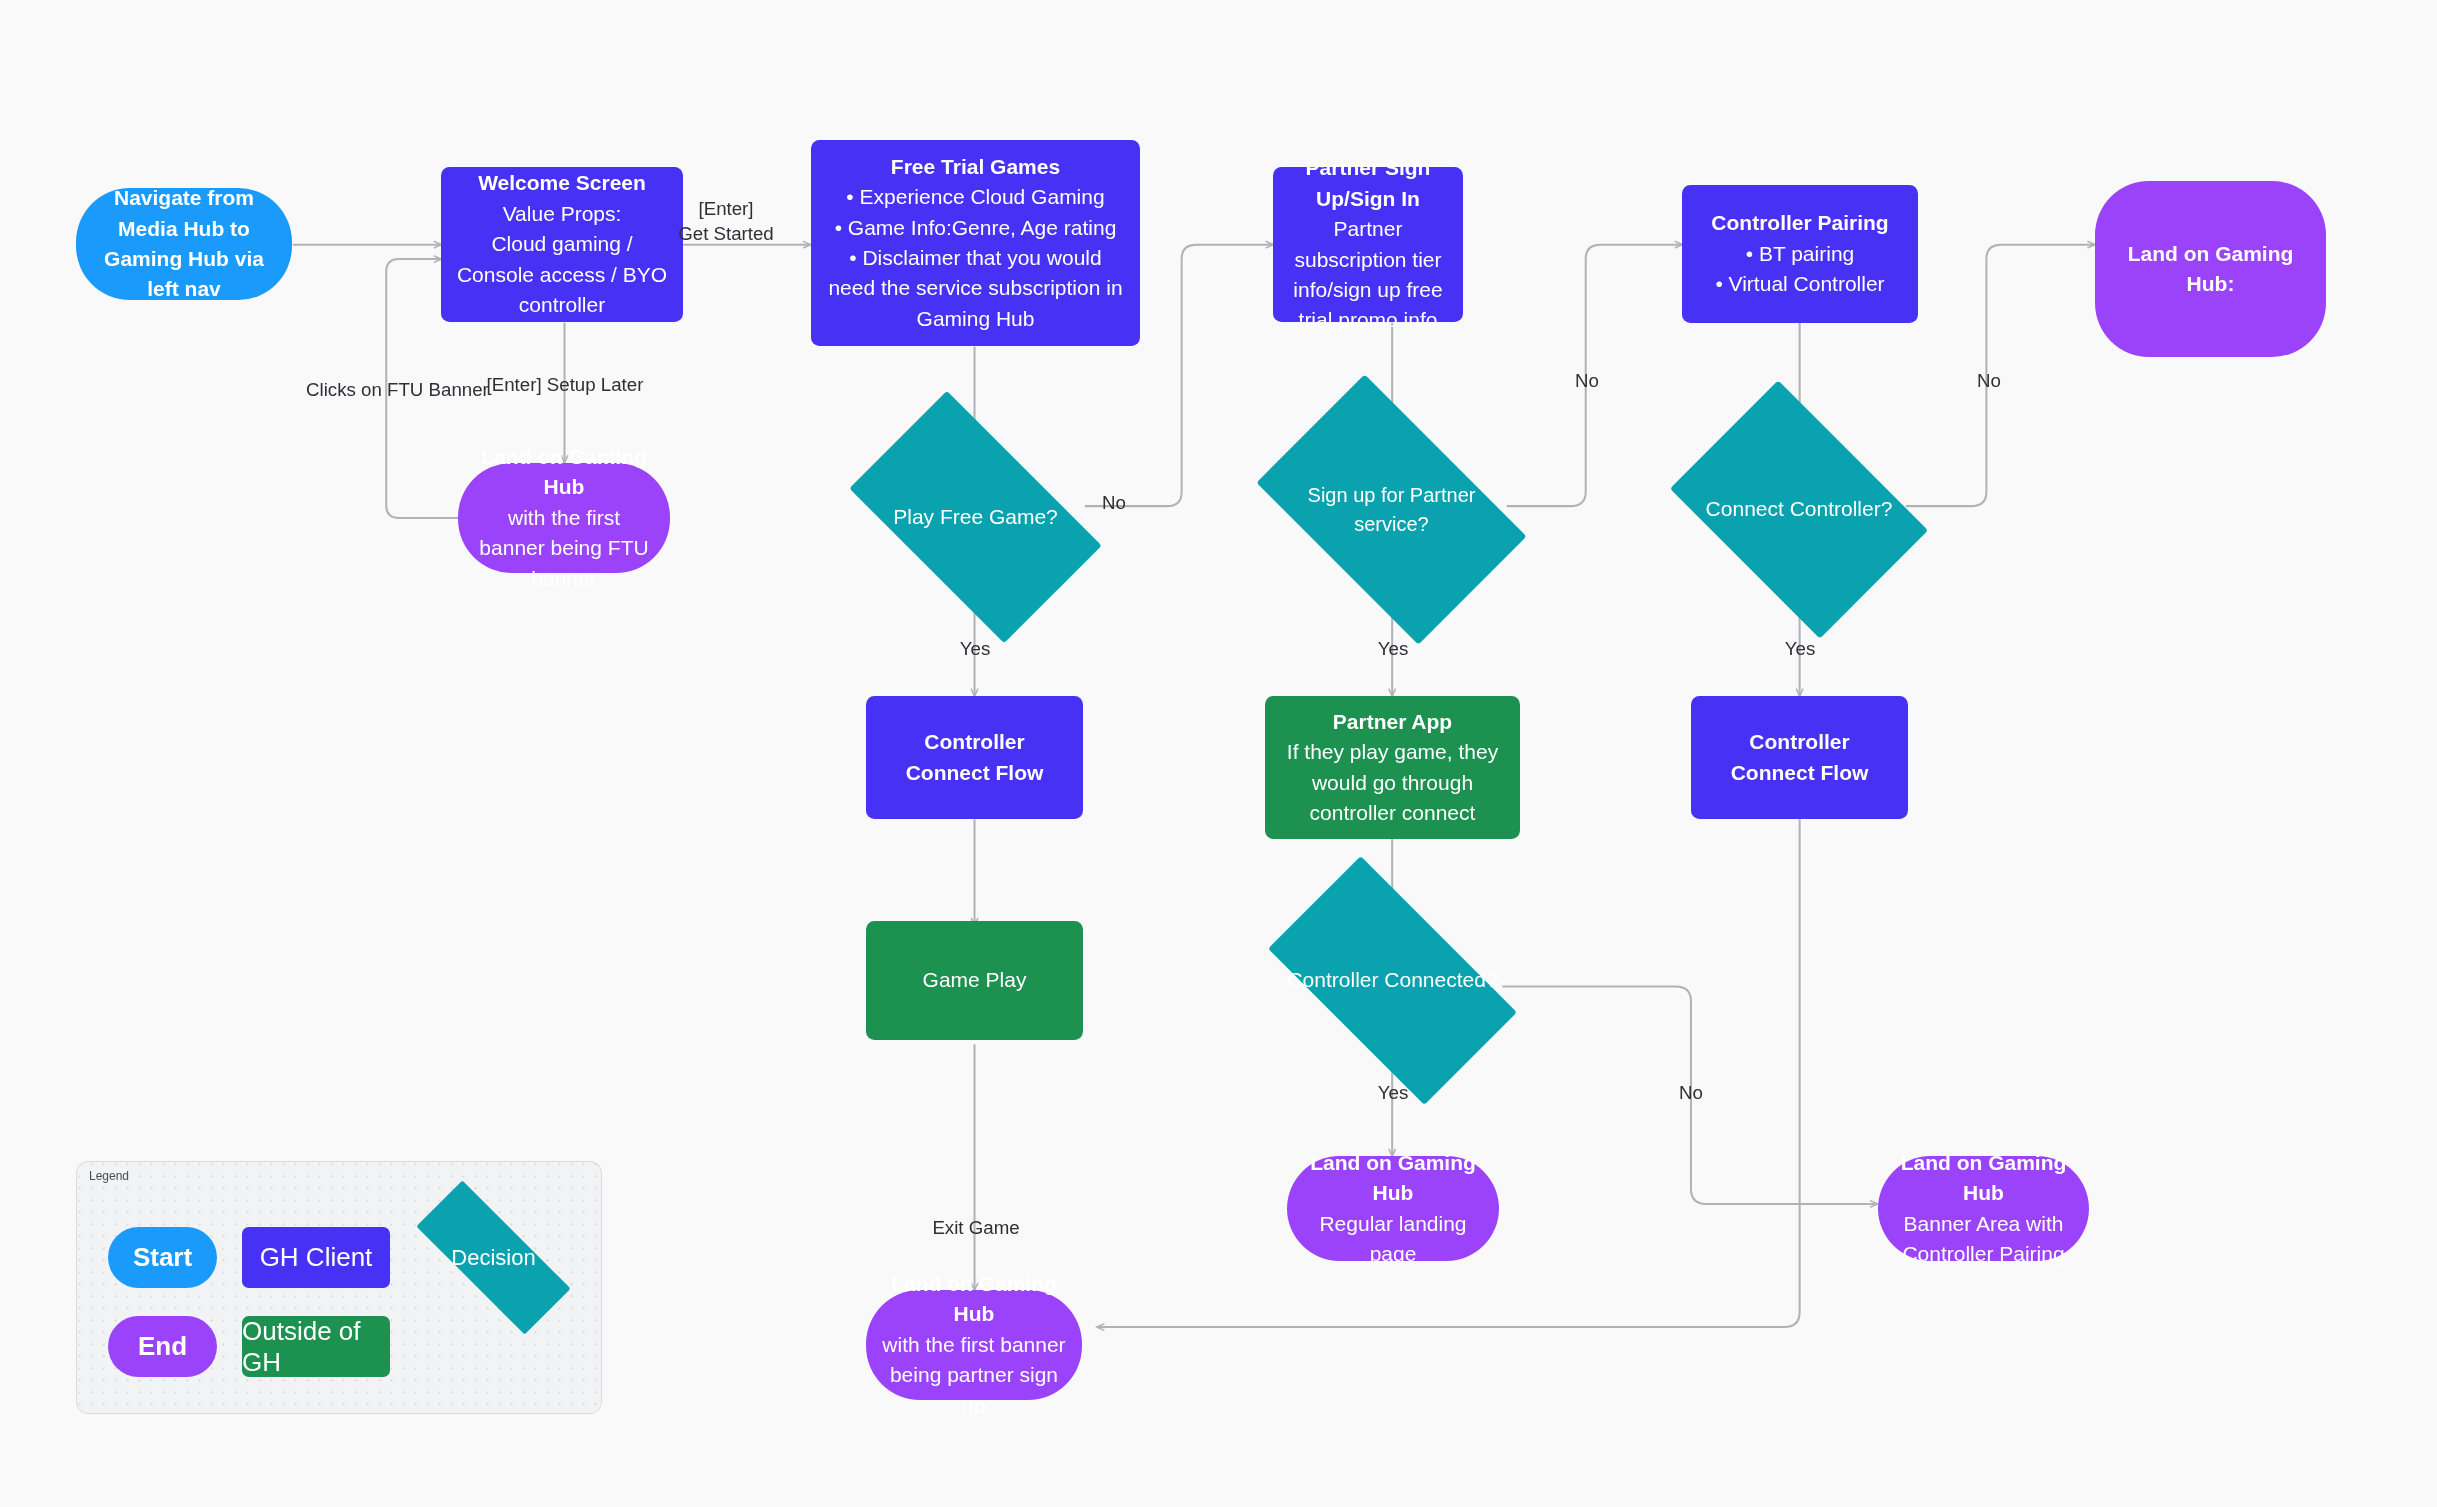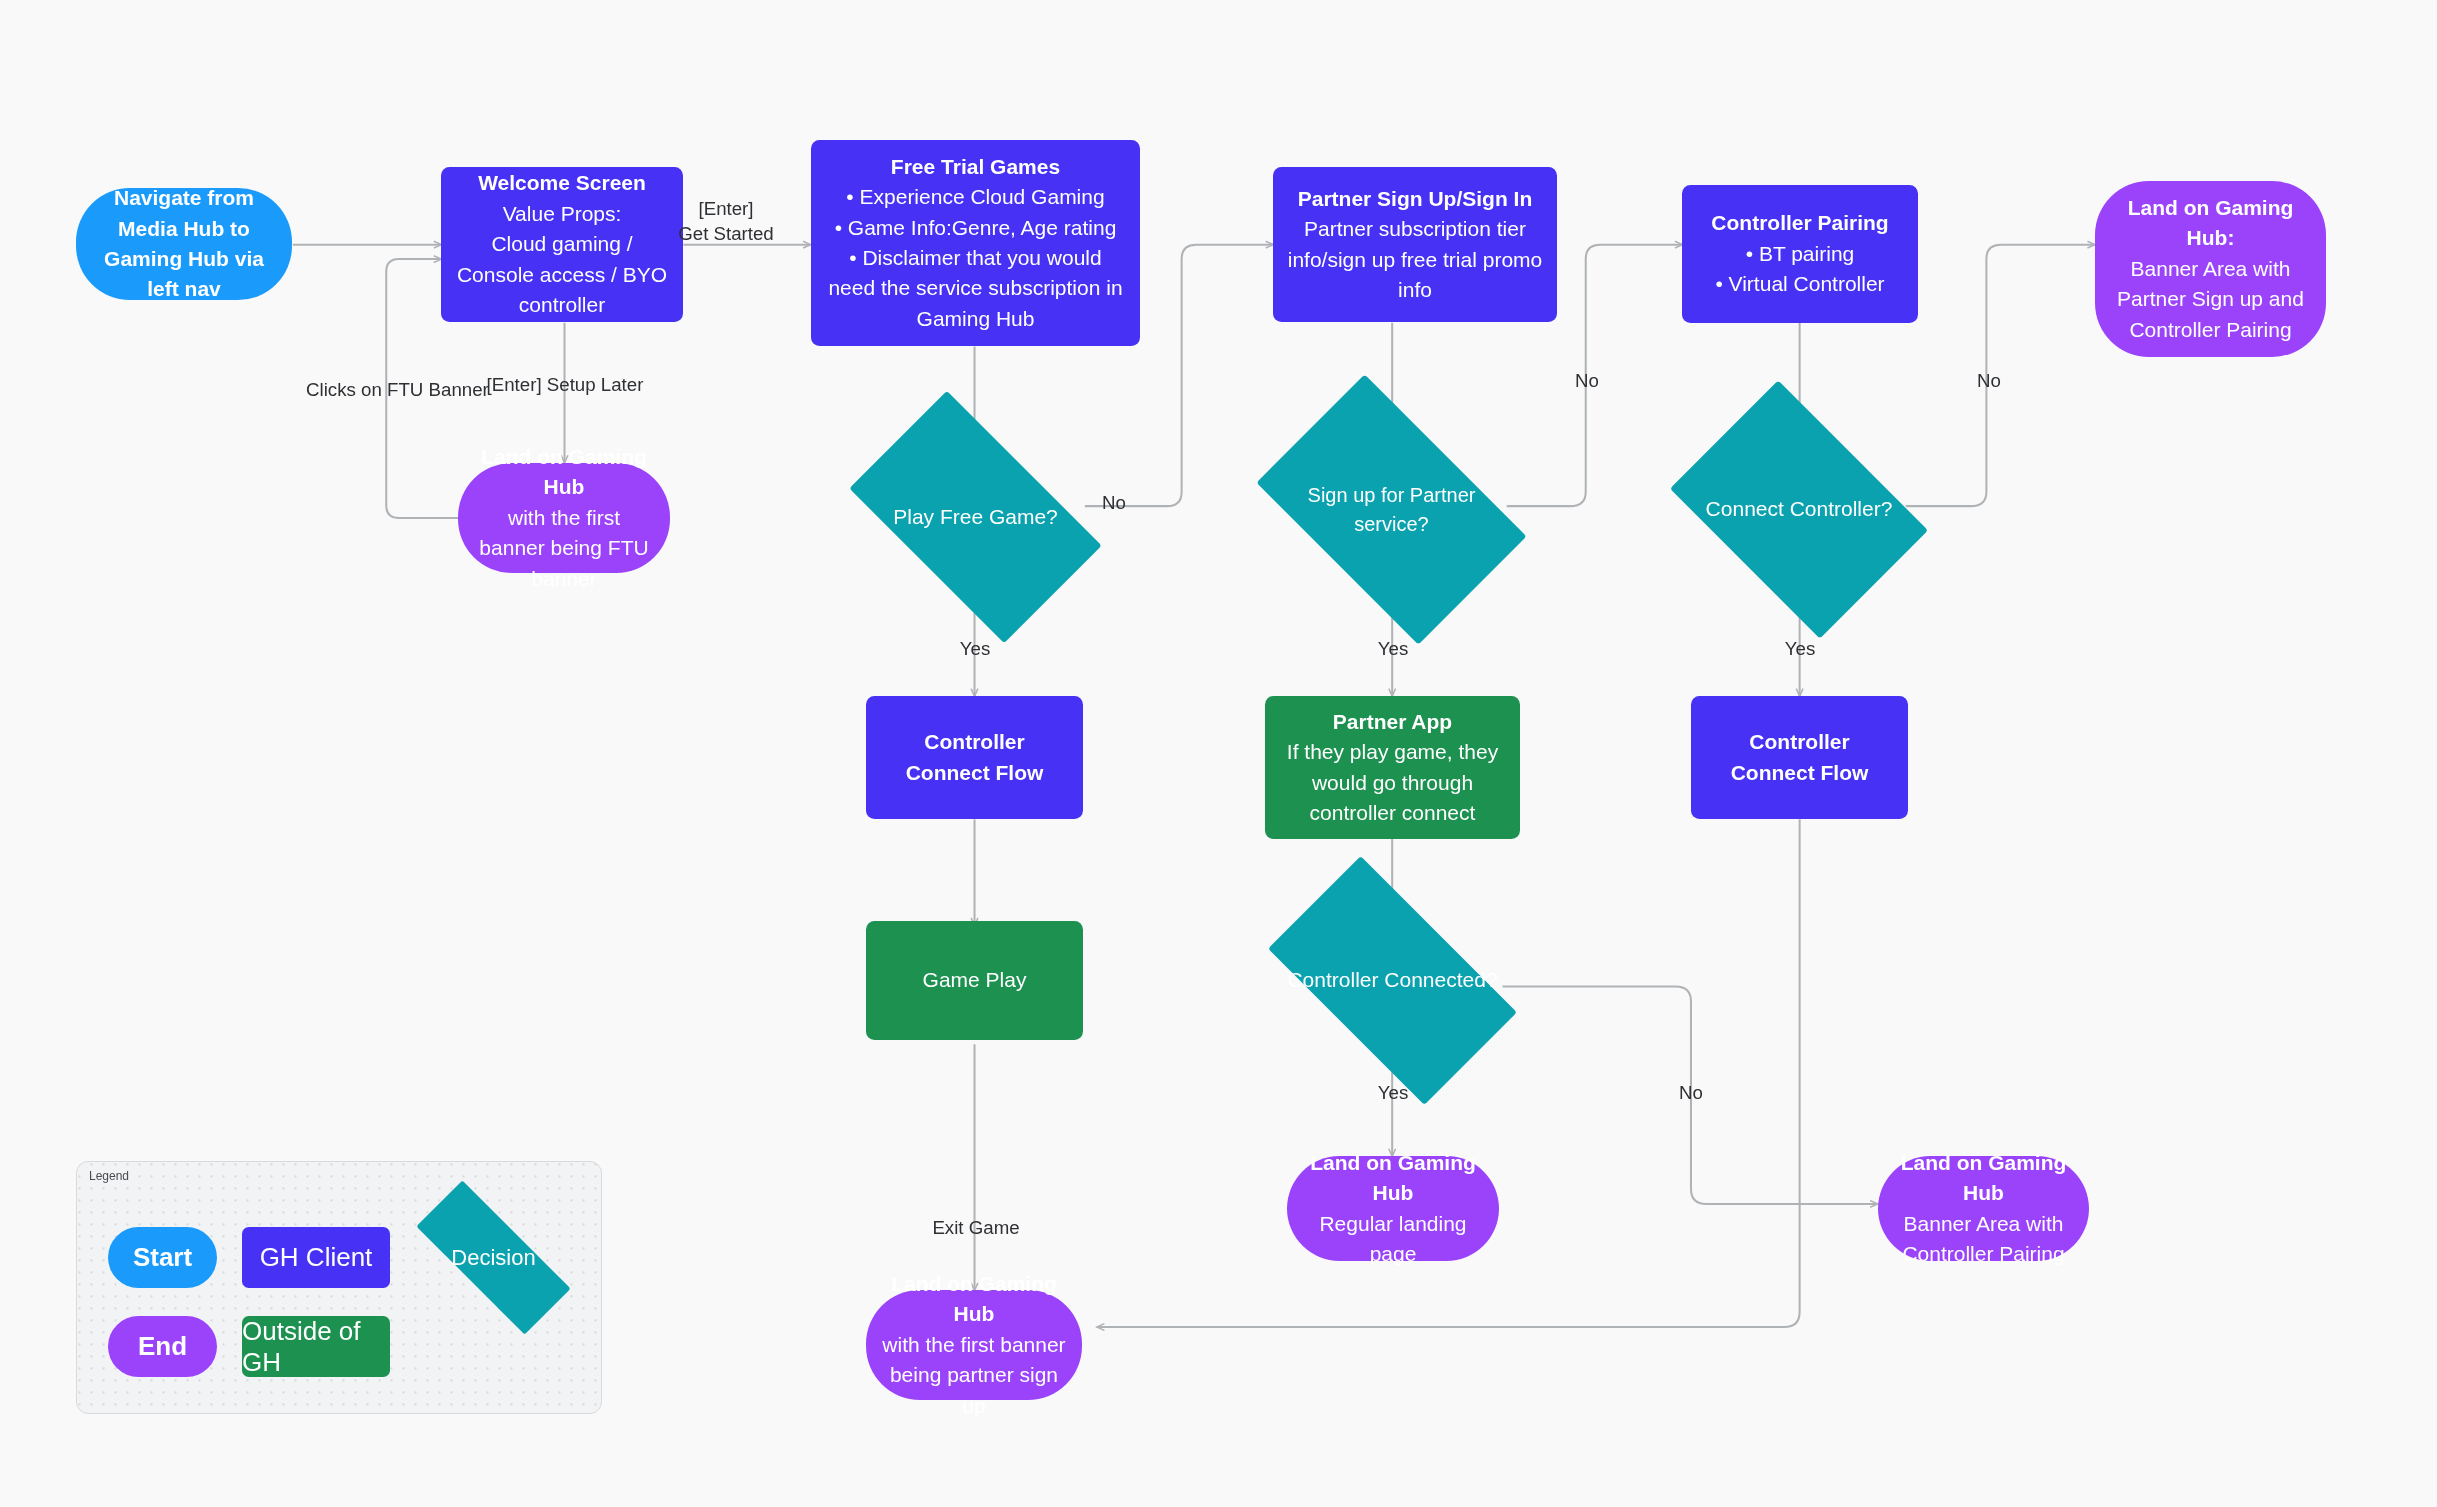--- a/index.html
+++ b/index.html
@@ -160,36 +160,35 @@
 
   <div class="node rect bg-client" style="left:811px;top:140px;width:329px;height:206px;font-size:21px;padding:0 13.6px;">
     <span class="ttl">Free Trial Games</span>
     <span class="bullets">
       <span>• Experience Cloud Gaming</span>
       <span>• Game Info:Genre, Age rating</span>
       <span>• Disclaimer that you would need the service subscription in Gaming Hub</span>
     </span>
   </div>
 
-  <div class="node rect bg-client" style="left:1273px;top:167px;width:284px;height:155px;font-size:21px;padding:16px 12px;">
+  <div class="node rect bg-client" style="left:1273px;top:167px;width:190px;height:155px;font-size:21px;padding:16px 12px;">
     <span class="ttl">Partner Sign Up/Sign In</span>
     <span class="sub" style="white-space:pre-line;">Partner subscription tier info/sign up free trial promo info</span>
   </div>
 
   <div class="node rect bg-client" style="left:1682px;top:185px;width:236px;height:138px;font-size:21px;padding:0 12px;">
     <span class="ttl">Controller Pairing</span>
     <span class="bullets">
       <span>• BT pairing</span>
       <span>• Virtual Controller</span>
     </span>
   </div>
 
   <div class="node round bg-end" style="left:2095px;top:181px;width:231px;height:176px;font-size:21px;padding:11px 17px;">
     <span class="ttl">Land on Gaming Hub:</span>
-    <span class="sub" style="white-space:pre-line;">Banner Area with Partner Sign up and Controller Pairing</span>
   </div>
 
   <div class="diamond" style="left:866px;top:448px;width:219px;height:138px;font-size:21px;">
     <div class="dshape"></div>
     <div class="dlabel">Play Free Game?</div>
   </div>
 
   <div class="diamond" style="left:1277px;top:433px;width:229px;height:153px;font-size:20px;">
     <div class="dshape"></div>
     <div class="dlabel">Sign up for Partner service?</div>

